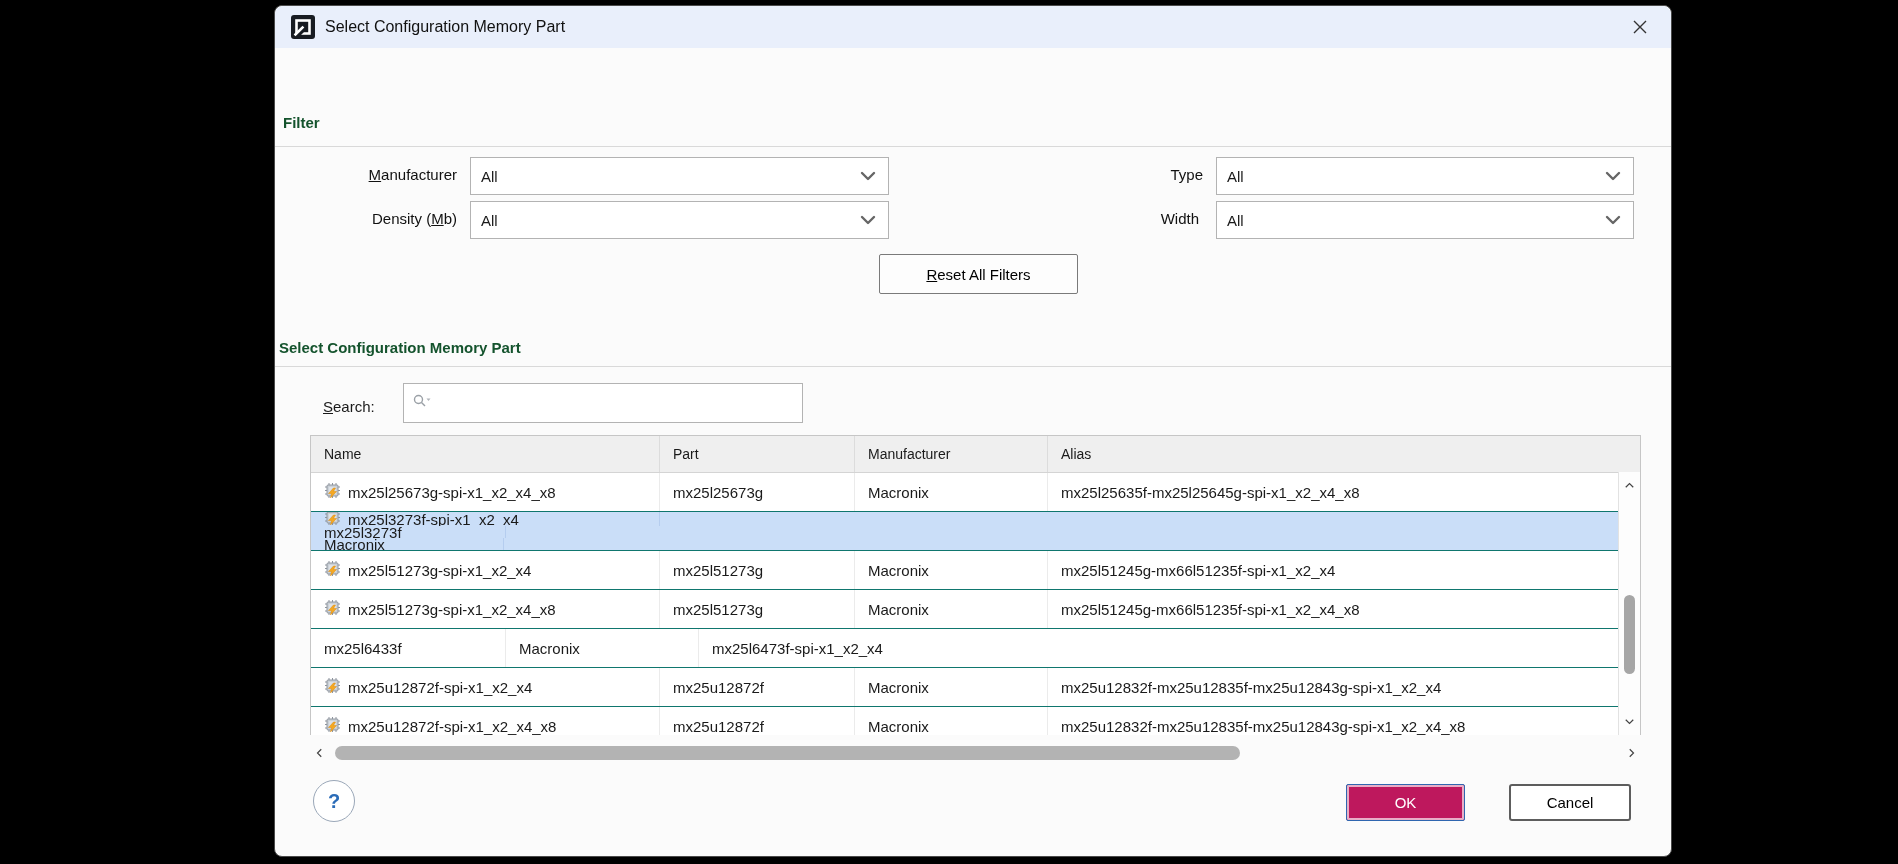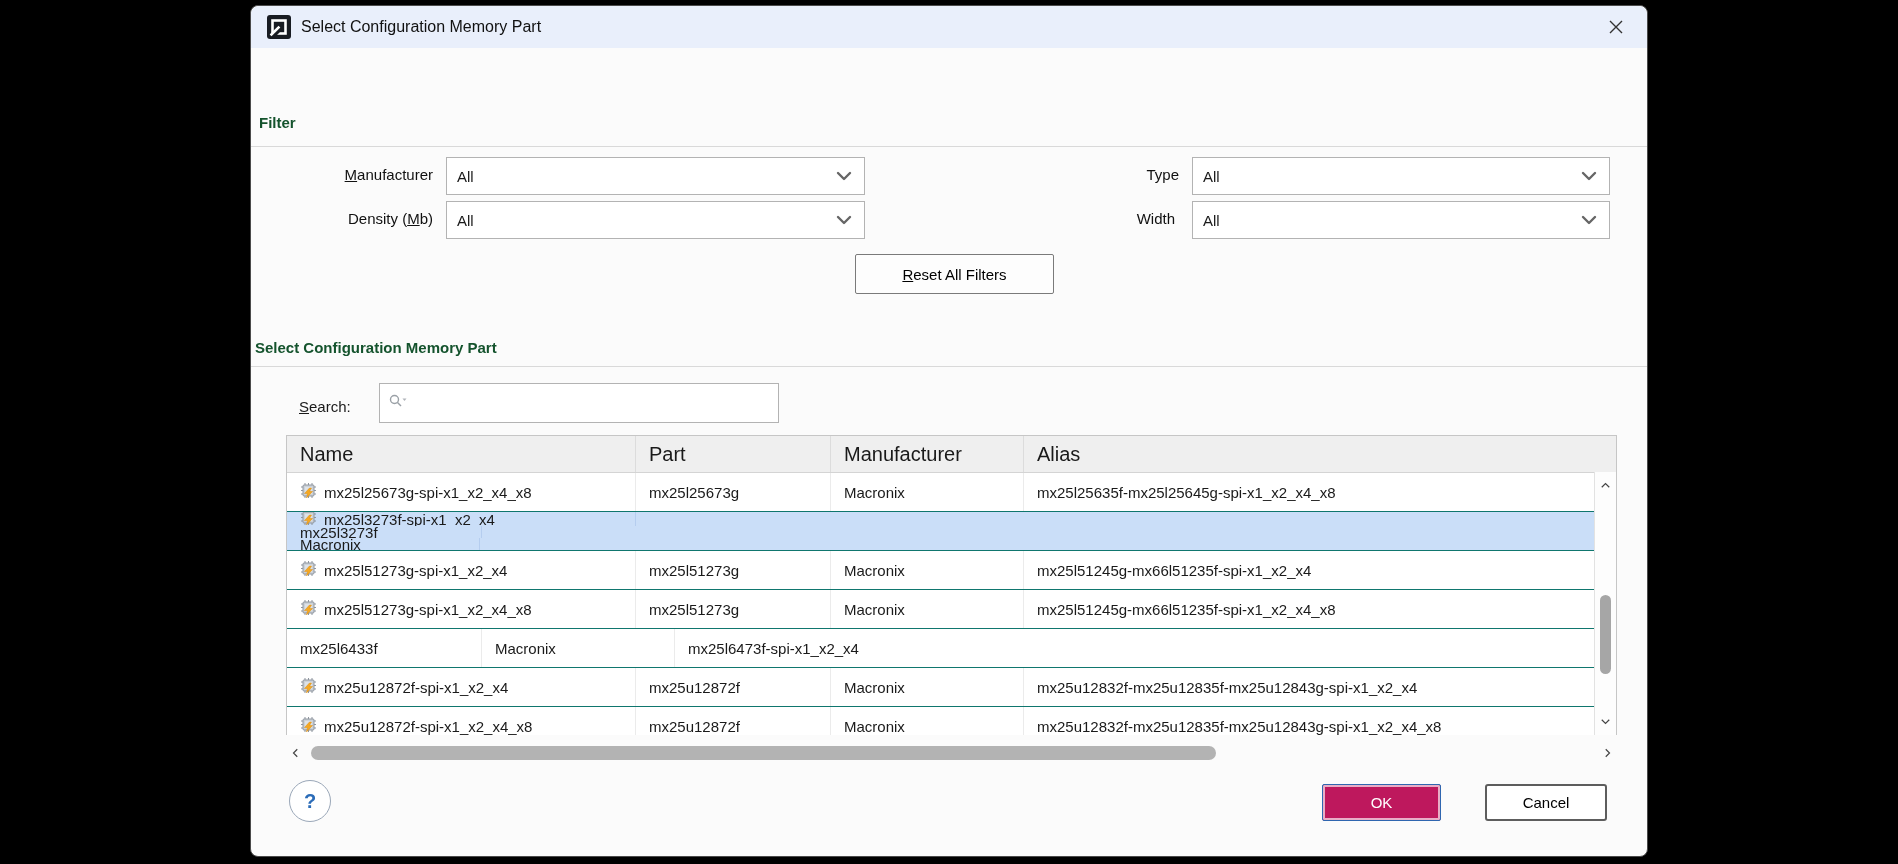--- a/index.html
+++ b/index.html
@@ -1,17 +1,17 @@
 <!DOCTYPE html>
 <html><head>
 <meta charset="utf-8">
 <style>
   html,body{margin:0;padding:0;background:#000;}
   .stage{position:relative;width:1800px;height:864px;background:#000;overflow:hidden;
-         font-family:"Liberation Sans", sans-serif;color:#1a1a1a;}
+         font-family:"Liberation Sans", sans-serif;color:#1a1a1a;margin-left:24px;}
   .dialog{position:absolute;left:250px;top:5px;width:1396px;height:850px;
           background:#fbfbfb;border:1px solid #4a4a4a;border-radius:8px;
           box-shadow:0 10px 34px rgba(0,0,0,.65);overflow:hidden;}
   .titlebar{position:absolute;left:0;top:0;right:0;height:42px;background:#e9effb;
             display:flex;align-items:center;padding:0 16px;border-radius:8px 8px 0 0;}
   .app-icon{width:24px;height:24px;margin-right:10px;flex:0 0 auto;}
   .title-text{font-size:16px;color:#111;}
   .close-btn{margin-left:auto;width:30px;height:30px;border:none;background:transparent;
              display:flex;align-items:center;justify-content:center;cursor:pointer;}
   .section-label{position:absolute;font-weight:bold;font-size:15px;color:#14532d;}
@@ -26,21 +26,21 @@
        font-family:"Liberation Sans", sans-serif;}
   .reset-btn{position:absolute;left:604px;top:248px;width:199px;height:40px;}
   .search-label{position:absolute;left:48px;top:392px;font-size:15px;}
   .search-box{position:absolute;left:128px;top:377px;width:382px;height:38px;background:#fff;
               border:1px solid #b3b3b3;display:flex;align-items:center;padding:0 8px;}
   .search-box input{border:none;outline:none;flex:1;font-size:15px;margin-left:6px;
                     font-family:"Liberation Sans", sans-serif;background:transparent;}
   .table{position:absolute;left:35px;top:429px;width:1331px;height:300px;
          border:1px solid #c6c6c6;background:#fff;box-sizing:border-box;}
   .thead{display:flex;height:36px;background:#efefef;border-bottom:1px solid #d4d4d4;}
-  .th{font-size:20px;color:#1a1a1a;display:flex;align-items:center;padding-left:13px;
+  .th{font-size:14px;color:#1a1a1a;display:flex;align-items:center;padding-left:13px;
       box-sizing:border-box;border-right:1px solid #dcdcdc;}
   .th:last-child{border-right:none;}
   .w-name{width:349px;} .w-part{width:195px;} .w-man{width:193px;} .w-alias{flex:1;}
   .tbody{height:262px;overflow:hidden;position:relative;width:1309px;}
   .trow{display:flex;height:38px;border-bottom:1px solid #0f766e;background:#fff;}
   .trow.selected{background:#cadef8;flex-direction:column;}
   .trow.selected .td{border-right-color:#b5cdef;}
   .td{font-size:15px;display:flex;align-items:center;padding-left:13px;box-sizing:border-box;
       border-right:1px solid #ebebeb;white-space:nowrap;overflow:hidden;}
   .td:last-child{border-right:none;}

